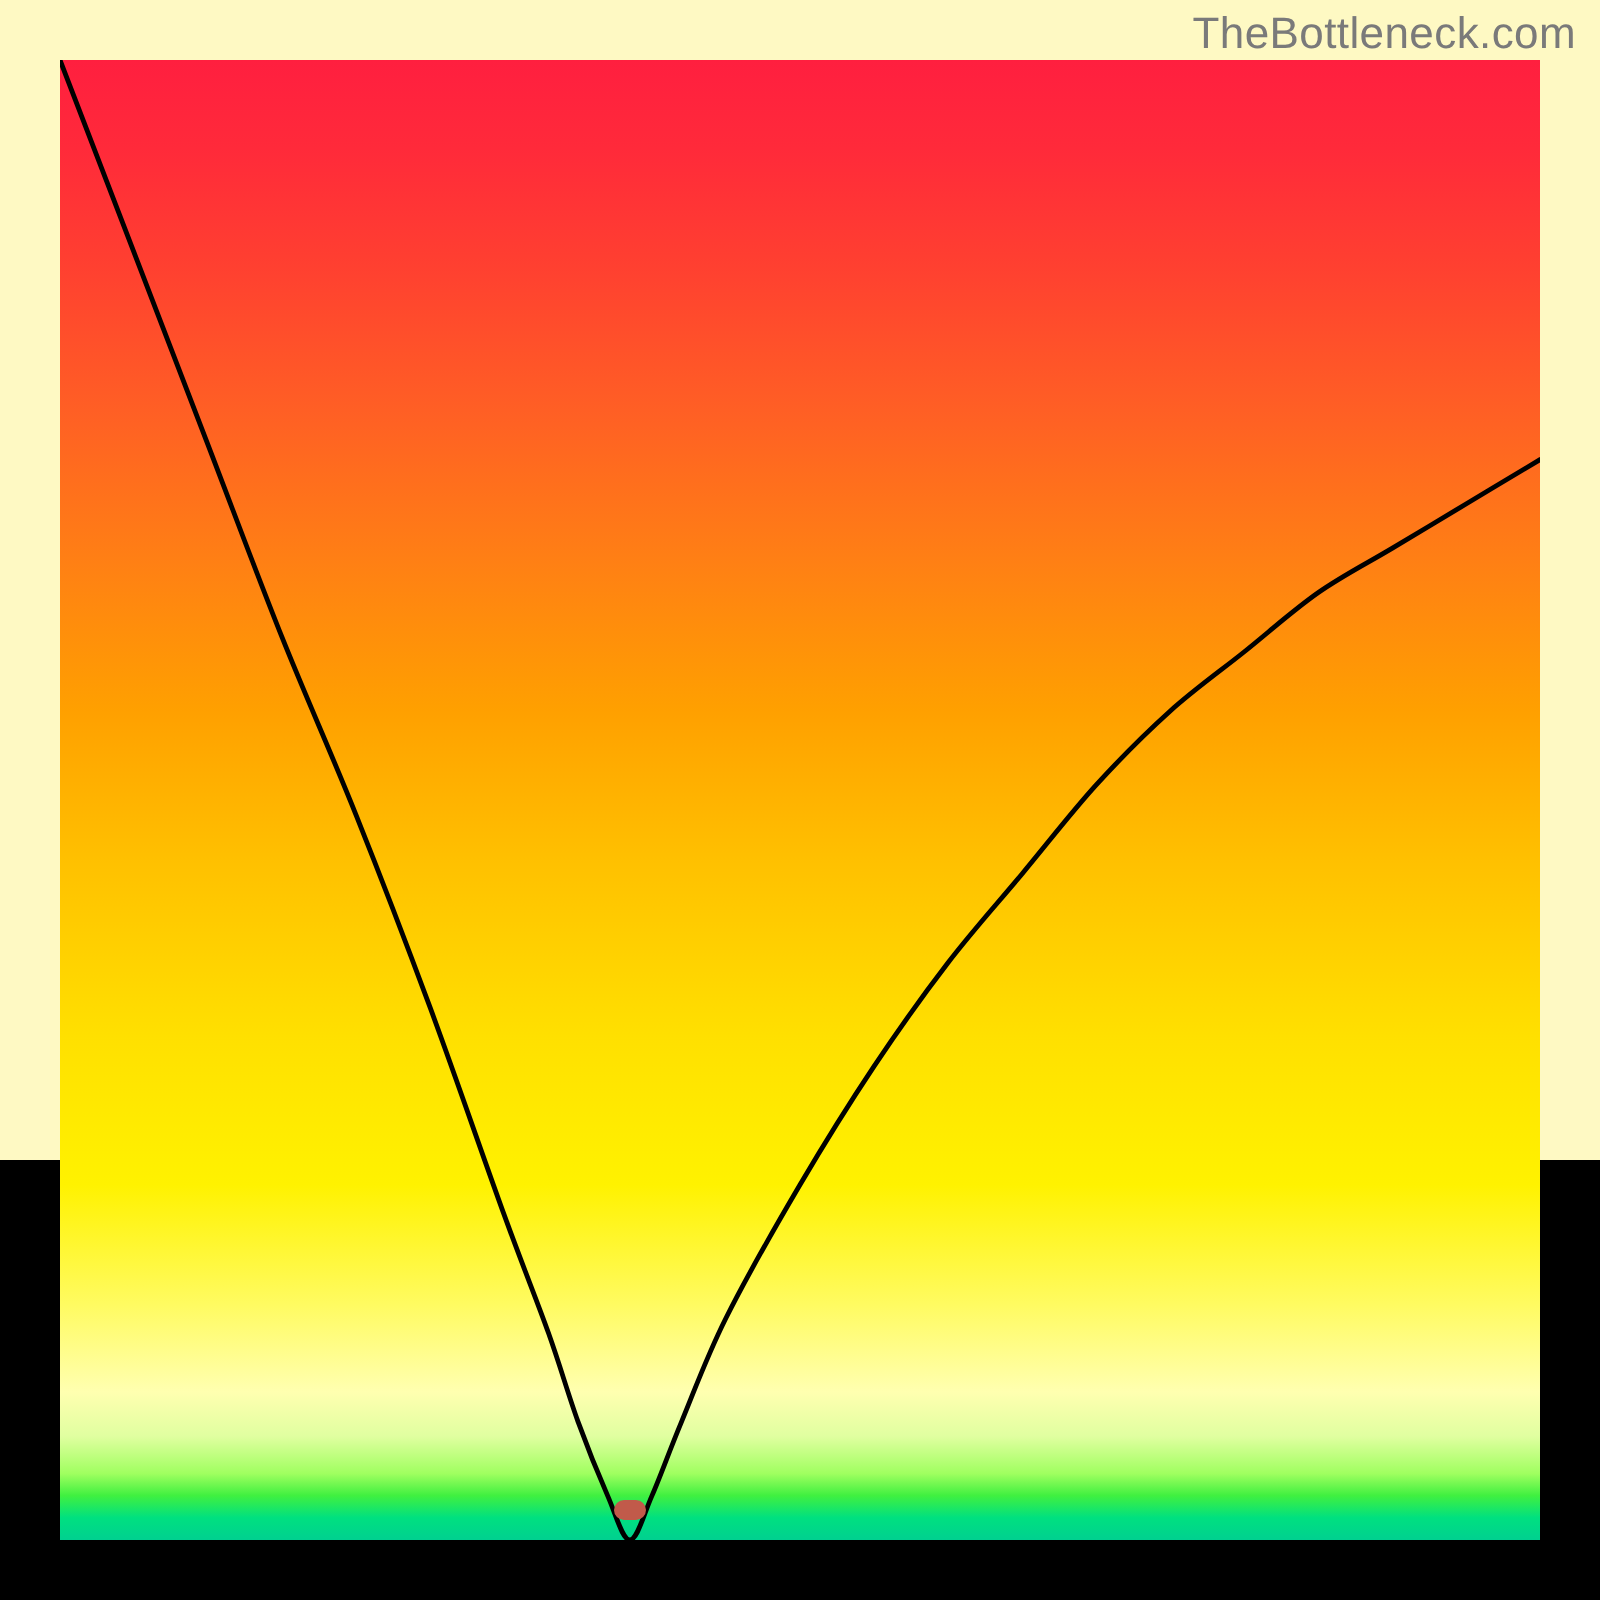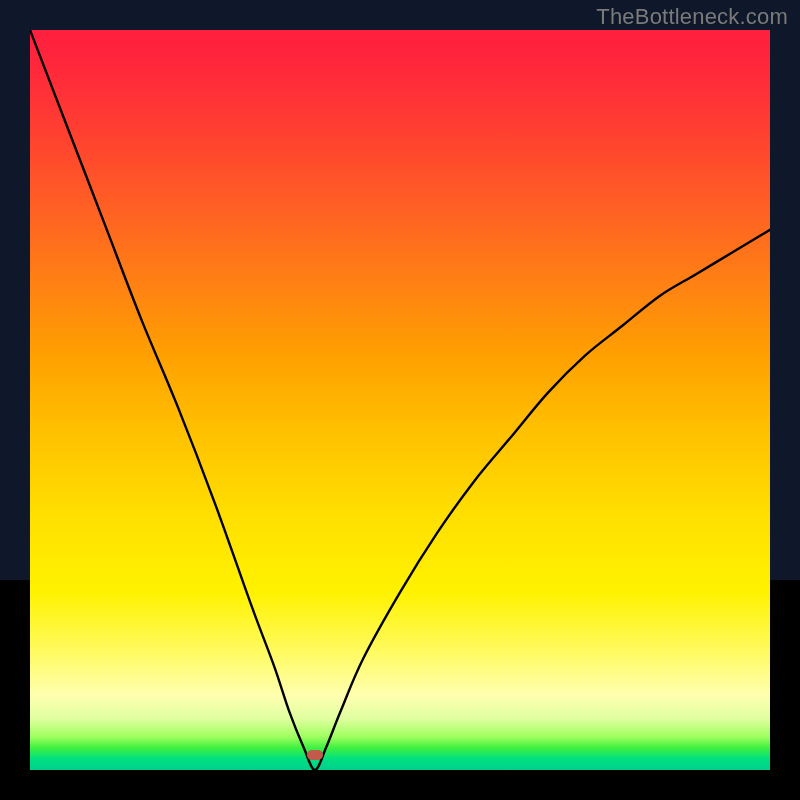--- a/index.html
+++ b/index.html
@@ -9,21 +9,21 @@
     height: 800px;
     background: #000;
     overflow: hidden;
   }
   .frame {
     position: absolute;
     left: 0;
     top: 0;
     width: 800px;
     height: 580px;
-    background: #0f172a;
+    background: #fef9c3;
   }
   .plot {
     position: absolute;
     left: 30px;
     top: 30px;
     width: 740px;
     height: 740px;
     overflow: hidden;
   }
   .gradient {

